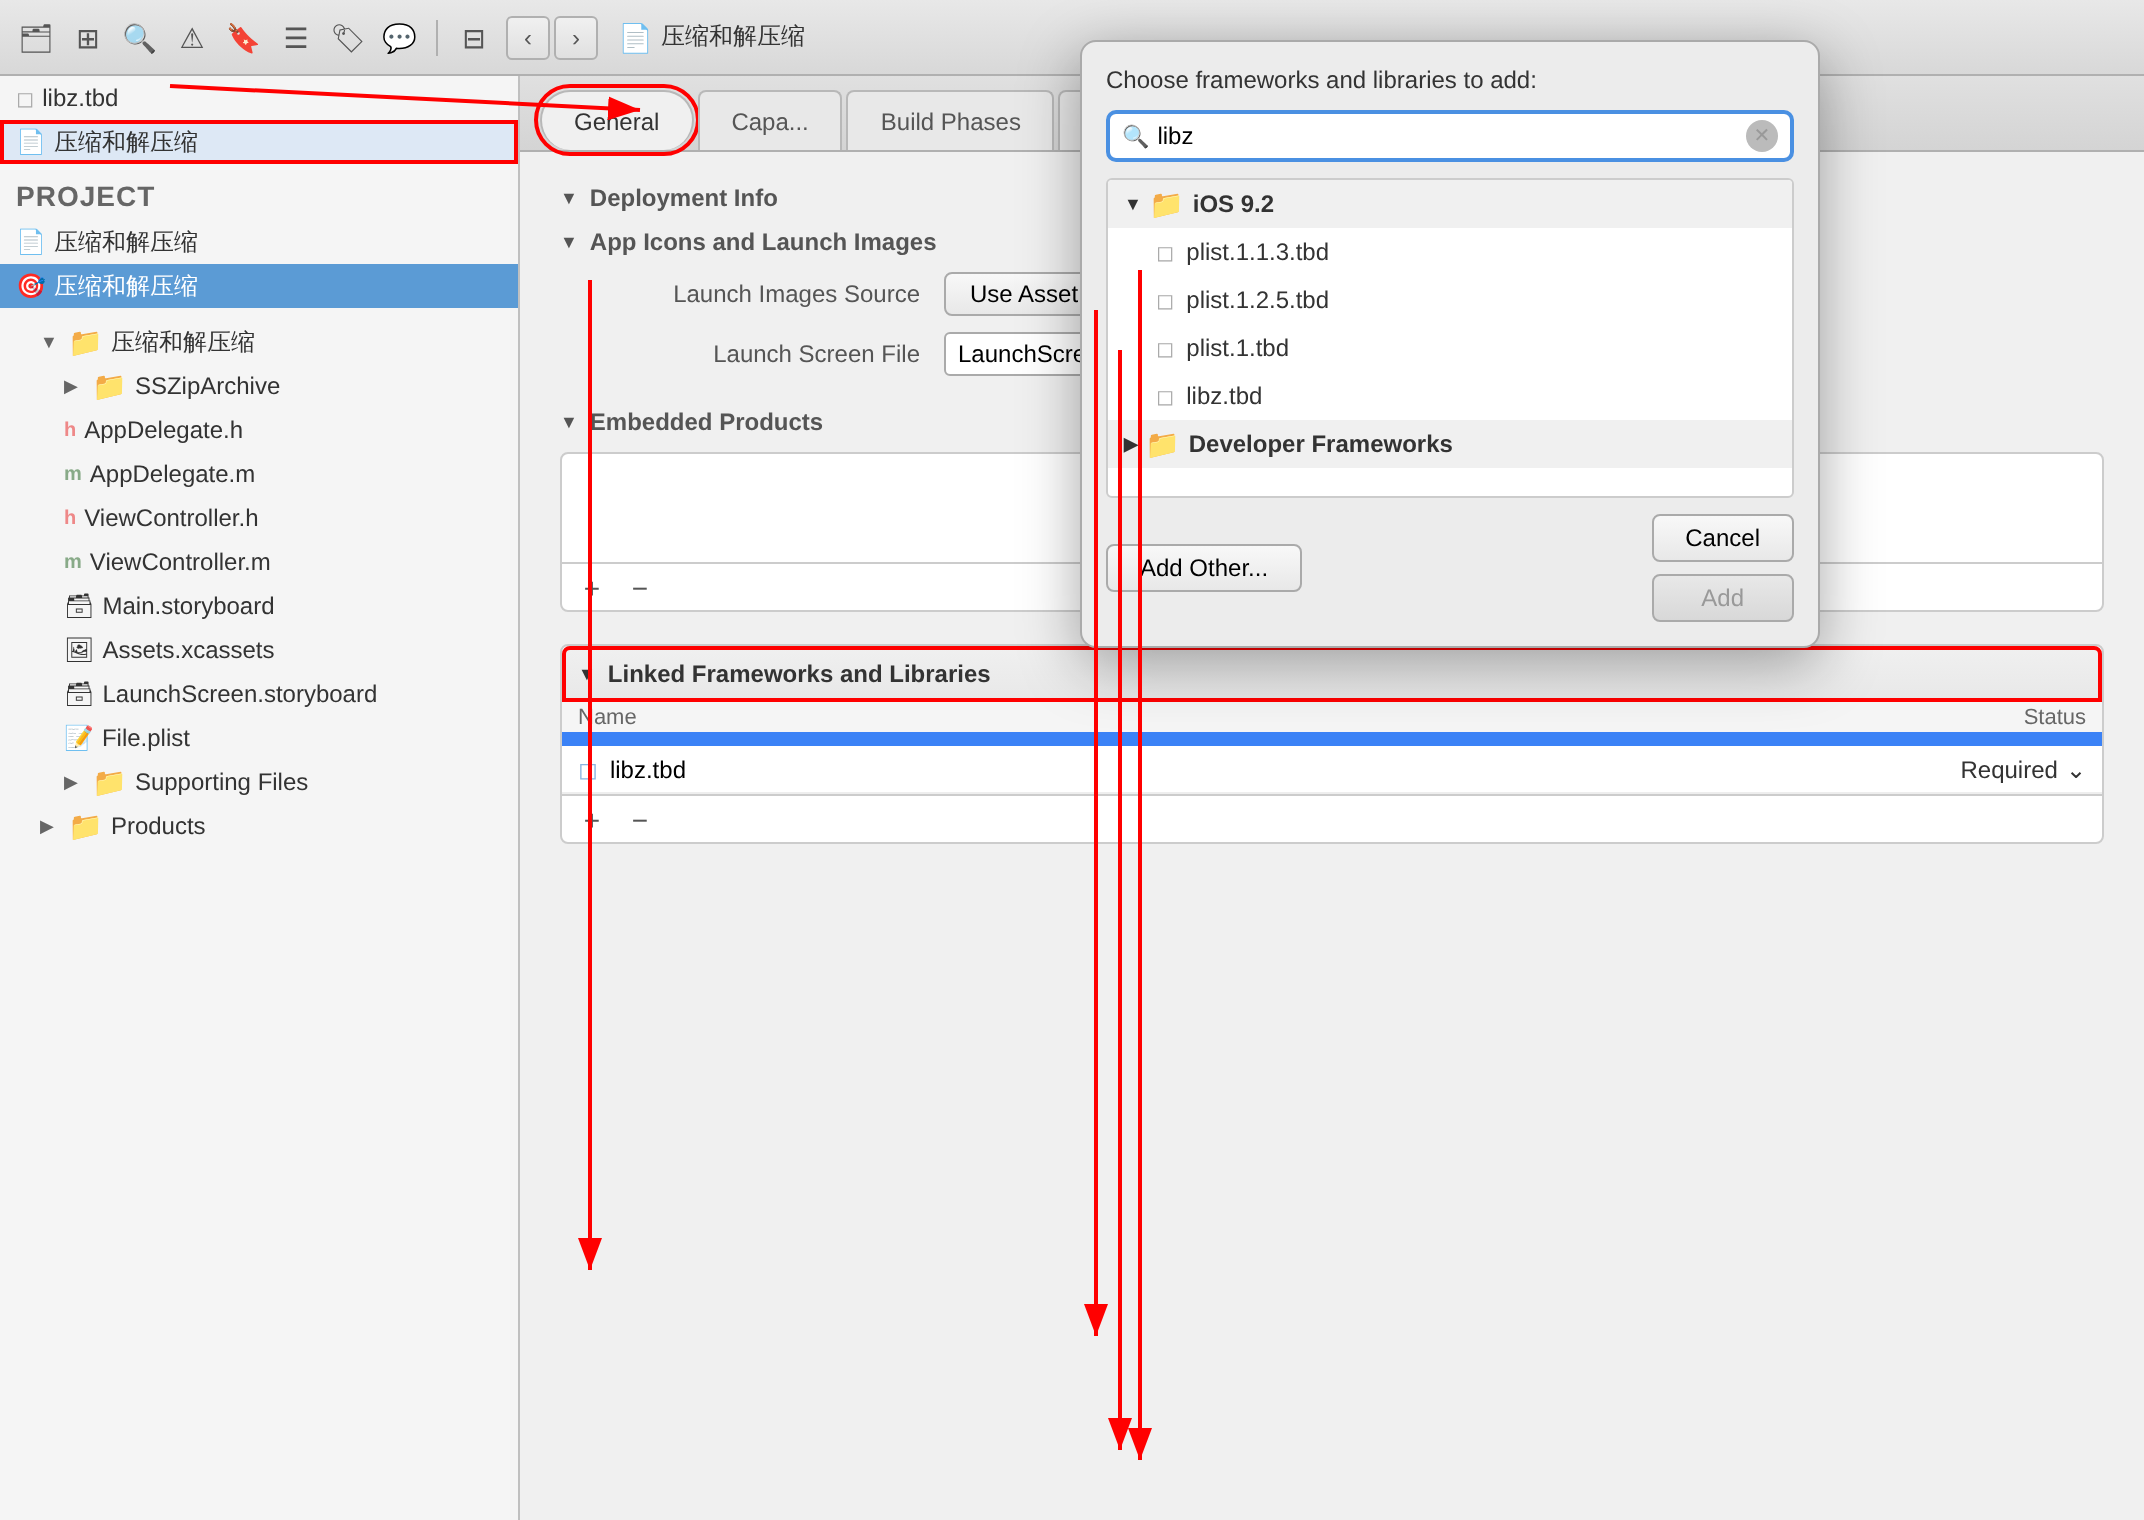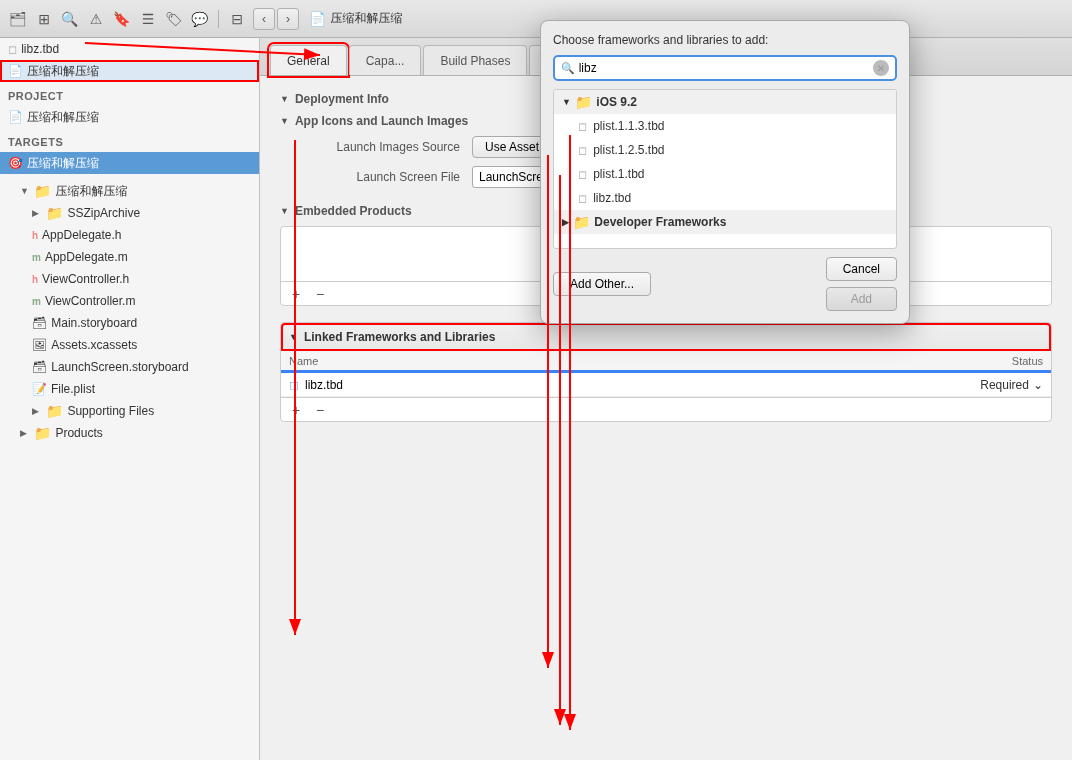--- a/index.html
+++ b/index.html
@@ -25,21 +25,21 @@
     .item-indent-1 { padding-left: 20px; }
     .item-indent-2 { padding-left: 32px; }
     .disclosure { font-size: 9px; color: #666; width: 10px; }
 
     
     .content-area { flex: 1; display: flex; flex-direction: column; background: #f0f0f0; overflow: hidden; }
 
     
     .tab-bar { height: 38px; background: linear-gradient(to bottom, #e0e0e0, #d4d4d4); border-bottom: 1px solid #b0b0b0; display: flex; align-items: flex-end; padding: 0 10px; gap: 2px; }
     .tab { height: 30px; padding: 0 16px; border: 1px solid #b8b8b8; border-bottom: none; border-radius: 4px 4px 0 0; display: flex; align-items: center; font-size: 12px; cursor: pointer; background: #e8e8e8; color: #555; }
-    .tab.active { background: #f0f0f0; color: #333; font-weight: 500; outline: 2px solid red; outline-offset: 1px; }
+    .tab.active { background: #f0f0f0; color: #333; font-weight: 500; outline: 2px solid red; outline-offset: 1px; border-radius: 15px; }
 
     
     .content-scroll { flex: 1; overflow-y: auto; padding: 16px 20px; }
     .section-header { font-size: 12px; font-weight: 600; color: #555; margin-bottom: 8px; display: flex; align-items: center; gap: 6px; cursor: pointer; }
     .section-arrow { font-size: 9px; }
     .section-content { margin-bottom: 16px; }
     .field-row { display: flex; align-items: center; margin-bottom: 8px; gap: 12px; }
     .field-label { font-size: 12px; color: #555; text-align: right; width: 180px; flex-shrink: 0; }
     .field-value { flex: 1; }
     .select-input { height: 22px; border: 1px solid #aaa; border-radius: 3px; padding: 0 6px; font-size: 12px; background: white; width: 200px; appearance: none; }
@@ -47,21 +47,21 @@
     .empty-area { height: 60px; border: 1px dashed #ccc; border-radius: 4px; display: flex; align-items: center; justify-content: center; color: #999; font-size: 12px; margin-bottom: 4px; }
     .table-area { border: 1px solid #ccc; border-radius: 4px; background: white; }
     .table-cell-name { flex: 1; display: flex; align-items: center; gap: 6px; }
     .file-icon { font-size: 12px; color: #8ab4e0; }
     .add-remove-bar { display: flex; align-items: center; height: 24px; border-top: 1px solid #ccc; padding: 0 4px; gap: 2px; }
     .add-remove-btn { width: 22px; height: 18px; display: flex; align-items: center; justify-content: center; font-size: 14px; color: #555; cursor: pointer; border: 1px solid transparent; border-radius: 3px; }
 
     
     .linked-section { border: 1px solid #ccc; border-radius: 4px; background: white; margin-bottom: 0; }
     .linked-section-header { display: flex; align-items: center; height: 28px; padding: 0 8px; background: linear-gradient(to bottom, #f0f0f0, #e8e8e8); border-bottom: 1px solid #ccc; border-radius: 4px 4px 0 0; font-size: 12px; font-weight: 600; color: #333; cursor: pointer; gap: 6px; outline: 2px solid red; outline-offset: -2px; }
-    .linked-section-table-header { display: flex; align-items: center; height: 22px; padding: 0 8px; background: #f5f5f5; border-bottom: 3px solid #3b82f6; }
+    .linked-section-table-header { display: flex; align-items: center; height: 22px; padding: 0 8px; background: #f5f5f5; border-bottom: 7px solid #3b82f6; }
     .linked-row { display: flex; align-items: center; height: 24px; padding: 0 8px; border-bottom: 1px solid #eee; }
     .linked-row:last-child { border-bottom: none; }
 
     
     .dialog-overlay { position: absolute; top: 0; left: 0; width: 100%; height: 100%; pointer-events: none; margin-left: 40px; }
     .dialog { position: absolute; top: 20px; left: 500px; width: 370px; background: #ececec; border: 1px solid #aaa; border-radius: 8px; box-shadow: 0 8px 30px rgba(0,0,0,0.35); pointer-events: all; }
     .dialog-content { padding: 12px; }
     .dialog-title { font-size: 12px; color: #333; margin-bottom: 8px; font-weight: 500; }
     .dialog-search { display: flex; align-items: center; border: 2px solid #4a90e2; border-radius: 5px; background: white; padding: 0 6px; height: 26px; margin-bottom: 8px; gap: 4px; }
     .dialog-search-icon { font-size: 11px; color: #999; }
@@ -76,21 +76,21 @@
     .dialog-btn { height: 24px; padding: 0 16px; border: 1px solid #aaa; border-radius: 4px; background: linear-gradient(to bottom, #f8f8f8, #e8e8e8); font-size: 12px; cursor: pointer; }
     .dialog-btn-group { display: flex; gap: 6px; flex-direction: column; }
     .dialog-btn-add { background: linear-gradient(to bottom, #e8e8e8, #d8d8d8); color: #999; }
 
     
     .arrows-overlay { position: absolute; top: 0; left: 0; width: 1072px; height: 760px; pointer-events: none; }
 
     .app-container { position: relative; width: 1072px; height: 760px; }
 
     
-    .proj-section { padding: 4px 8px; font-size: 11px; font-weight: 700; color: #666; text-transform: uppercase; letter-spacing: 0.5px; margin-top: 4px; }
+    .proj-section { padding: 4px 8px; font-size: 14px; font-weight: 700; color: #666; text-transform: uppercase; letter-spacing: 0.5px; margin-top: 4px; }
     .proj-item { display: flex; align-items: center; height: 22px; padding: 0 8px; cursor: pointer; font-size: 12px; color: #333; gap: 4px; }
     .proj-item.selected { background: #5b9bd5; color: white; }
   </style>
 </head>
 <body>
 
 <div class="app-container">
   <div class="app-window">
 
     <div class="toolbar">
@@ -127,21 +127,20 @@
           <span style="font-size:12px;">📄</span>
           <span>压缩和解压缩</span>
         </div>
 
         <div class="proj-section">PROJECT</div>
         <div class="proj-item item-indent-2">
           <span>📄</span>
           <span>压缩和解压缩</span>
         </div>
 
-        <div class="proj-section">TARGETS</div>
         <div class="proj-item item-indent-2 selected">
           <span style="font-size:12px;">🎯</span>
           <span>压缩和解压缩</span>
         </div>
 
         <div style="height:6px;"></div>
         <div class="sidebar-item item-indent-1">
           <span class="disclosure">▼</span>
           <span style="color:#f0c040; font-size:14px;">📁</span>
           <span>压缩和解压缩</span>

